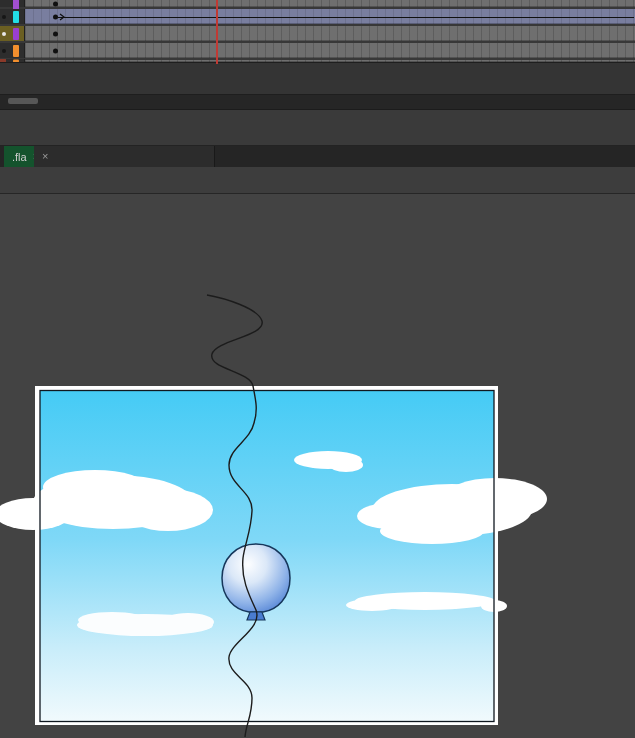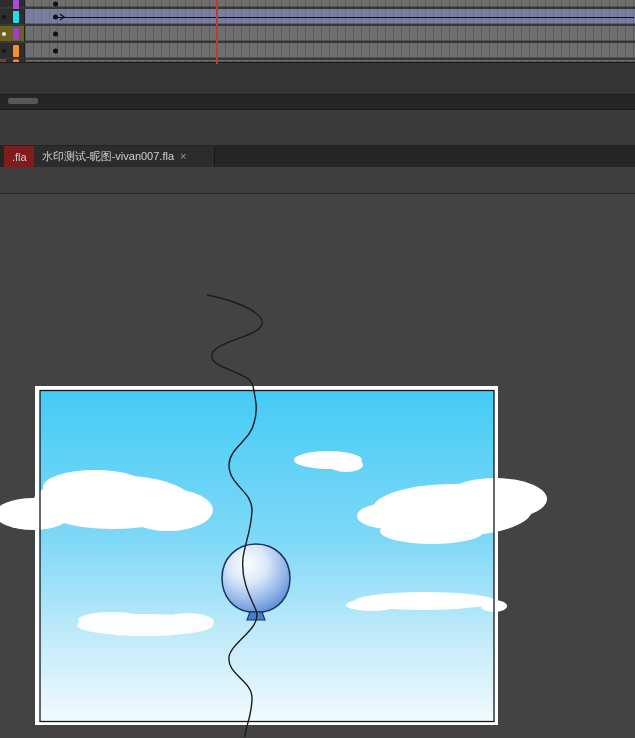--- a/index.html
+++ b/index.html
@@ -371,26 +371,25 @@
     <span class="tool" style="left:580px;">
       <svg width="20" height="20" viewBox="0 0 20 20">
           <circle cx="8.5" cy="8.5" r="4.6" stroke="#b3b3b3" stroke-width="1.8" fill="none"></circle>
       <path d="M12,12 L16.5,16.5" stroke="#b3b3b3" stroke-width="2.4"></path>
         </svg>
     </span>
     <span class="tool-sep" style="left:614px;"></span>
   </div>
 
   <div class="abs" id="tabbar">
-    <div class="tab" style="left: 4px; width: 34px; background: #7f1d1d;">
+    <div class="tab" style="left: 4px; width: 34px; background: #14532d;">
       <span>.fla</span>
       <span class="close">×</span>
     </div>
     <div class="tab" style="left: 34px; width: 181px; background: rgb(44, 44, 44);">
-      <span>水印测试-昵图-vivan007.fla</span>
       <span class="close">×</span>
     </div>
   </div>
 
   <div class="abs" id="editbar">
     <span class="ebtn" style="left:528px;">
       <svg width="19" height="18" viewBox="0 0 19 18">
         <rect x="2" y="8" width="13" height="6.5" fill="#9a9a9a"></rect>
         <path d="M2,8 L15,8 L16.5,3.5 L3.5,3.5 Z" fill="#9a9a9a"></path>
         <path d="M5,3.8 L6.5,7.8 M8.5,3.8 L10,7.8 M12,3.8 L13.5,7.8" stroke="#4a4a4a" stroke-width="1.2"></path>

